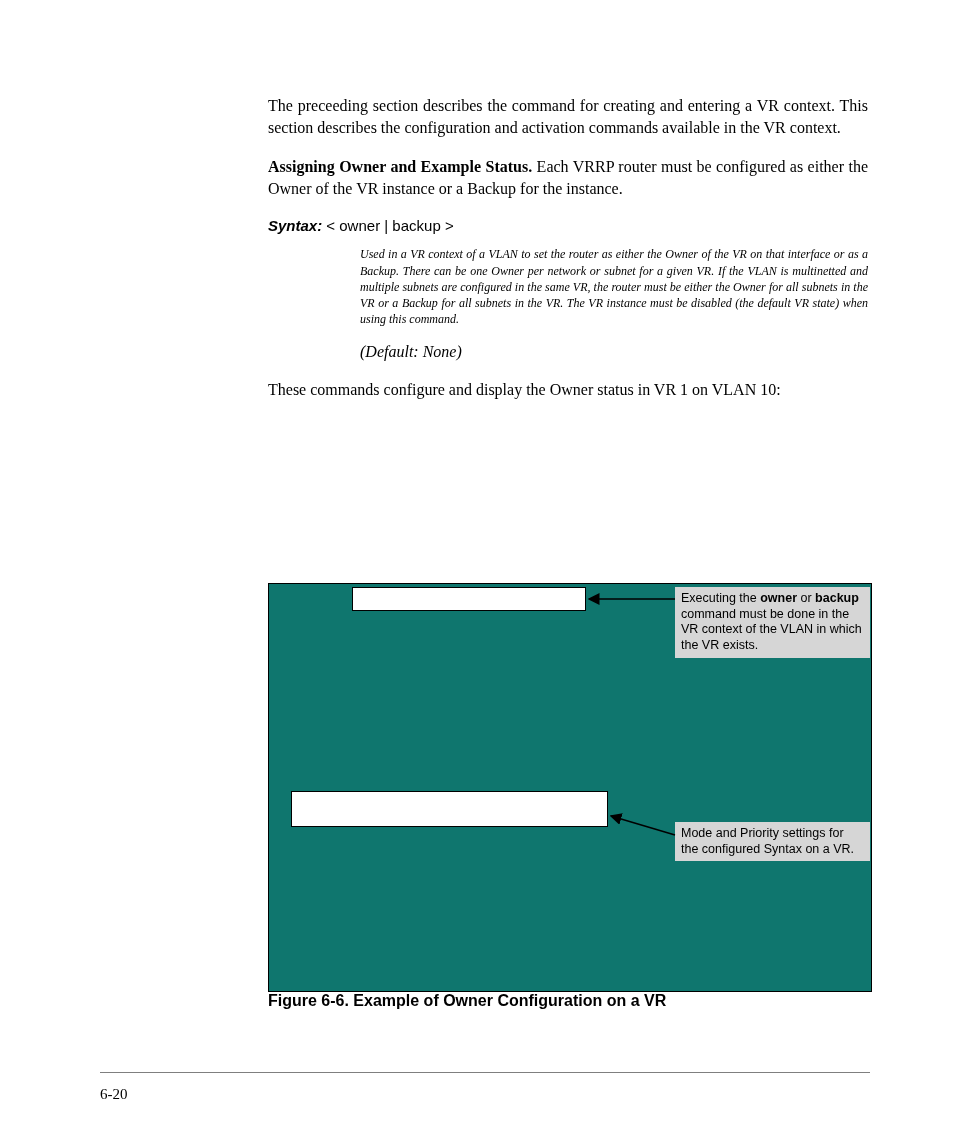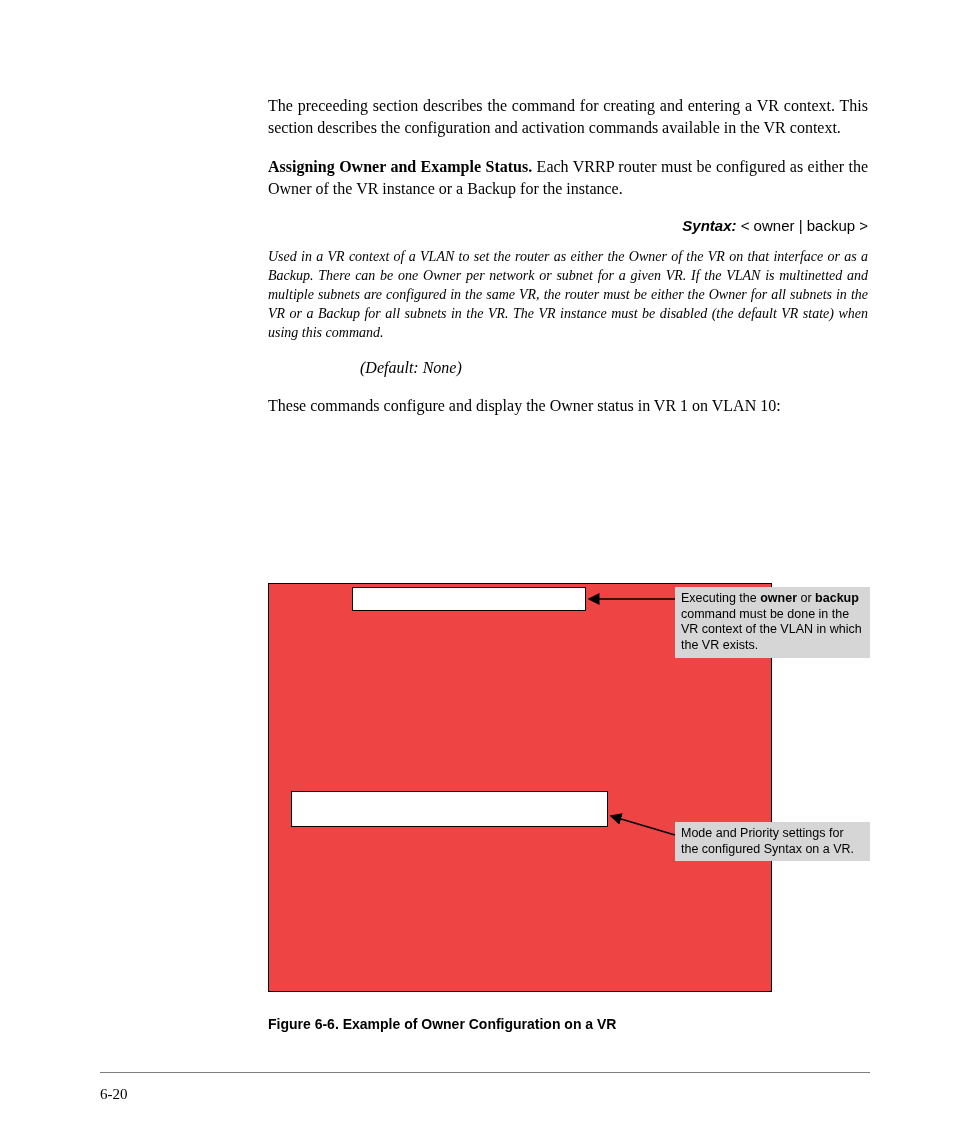--- a/index.html
+++ b/index.html
@@ -48,50 +48,50 @@
     text-align: justify;
   }
   span.runin-bold { font-weight: 700; }
   .syntax-block {
     margin: 0 0 16px 0;
   }
   .syntax-line {
     font-family: "Helvetica Neue", Helvetica, Arial, sans-serif;
     font-size: 15px;
     margin: 0 0 10px 0;
-    text-align: right;
   }
   .syntax-line .label { font-style: italic; font-weight: 700; }
   .syntax-desc {
+    margin-left: 92px;
     font-style: italic;
-    font-size: 14px;
+    font-size: 12px;
     line-height: 1.35;
     text-align: justify;
     margin-bottom: 14px;
   }
   .syntax-default {
     margin-left: 92px;
     font-style: italic;
     font-size: 16px;
     margin-bottom: 18px;
   }
   
   .figure-wrap {
     position: absolute;
     left: 268px;
     top: 583px;
     width: 604px;
   }
   .figure-box {
     position: relative;
-    width: 504px;
+    width: 604px;
     height: 409px;
     border: 1px solid #000;
     box-sizing: border-box;
-    background: #ef4444;
+    background: #0f766e;
   }
   .inner-rect-a {
     position: absolute;
     left: 83px;
     top: 3px;
     width: 234px;
     height: 24px;
     border: 1px solid #000;
     box-sizing: border-box;
     background: #fff;
@@ -134,22 +134,22 @@
   svg.arrows {
     position: absolute;
     left: 0; top: 0;
     width: 604px;
     height: 409px;
     pointer-events: none;
   }
   .figure-caption {
     font-family: "Helvetica Neue", Helvetica, Arial, sans-serif;
     font-weight: 700;
-    font-size: 14px;
-    margin-top: 24px;
+    font-size: 16px;
+    margin-top: 0;
   }
   .footer-rule {
     position: absolute;
     left: 100px;
     top: 1072px;
     width: 770px;
     height: 0;
     border-top: 1px solid #000;
     opacity: 0.5;
   }

